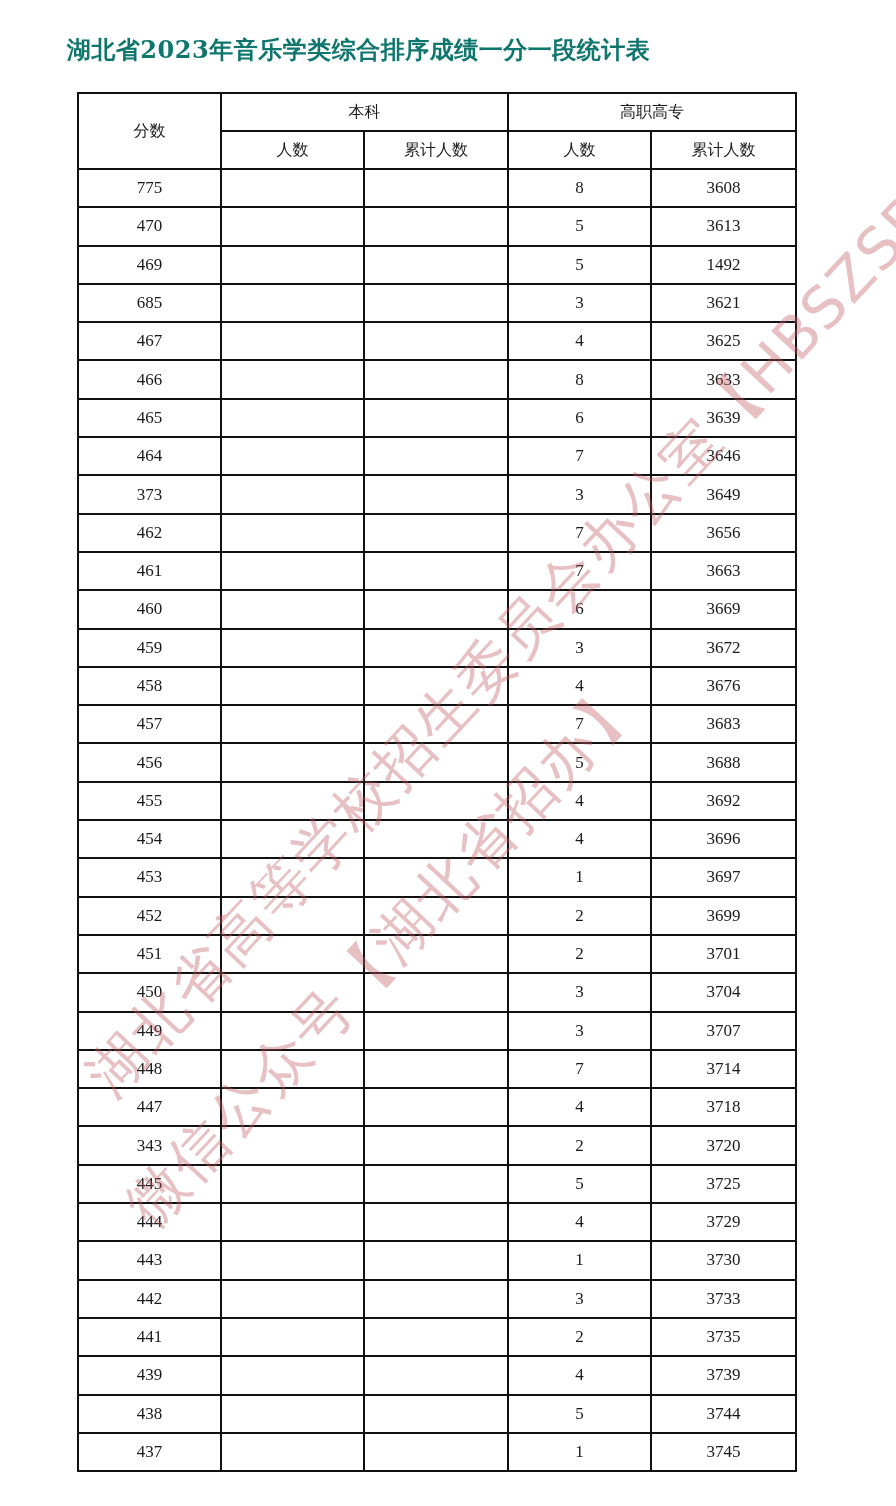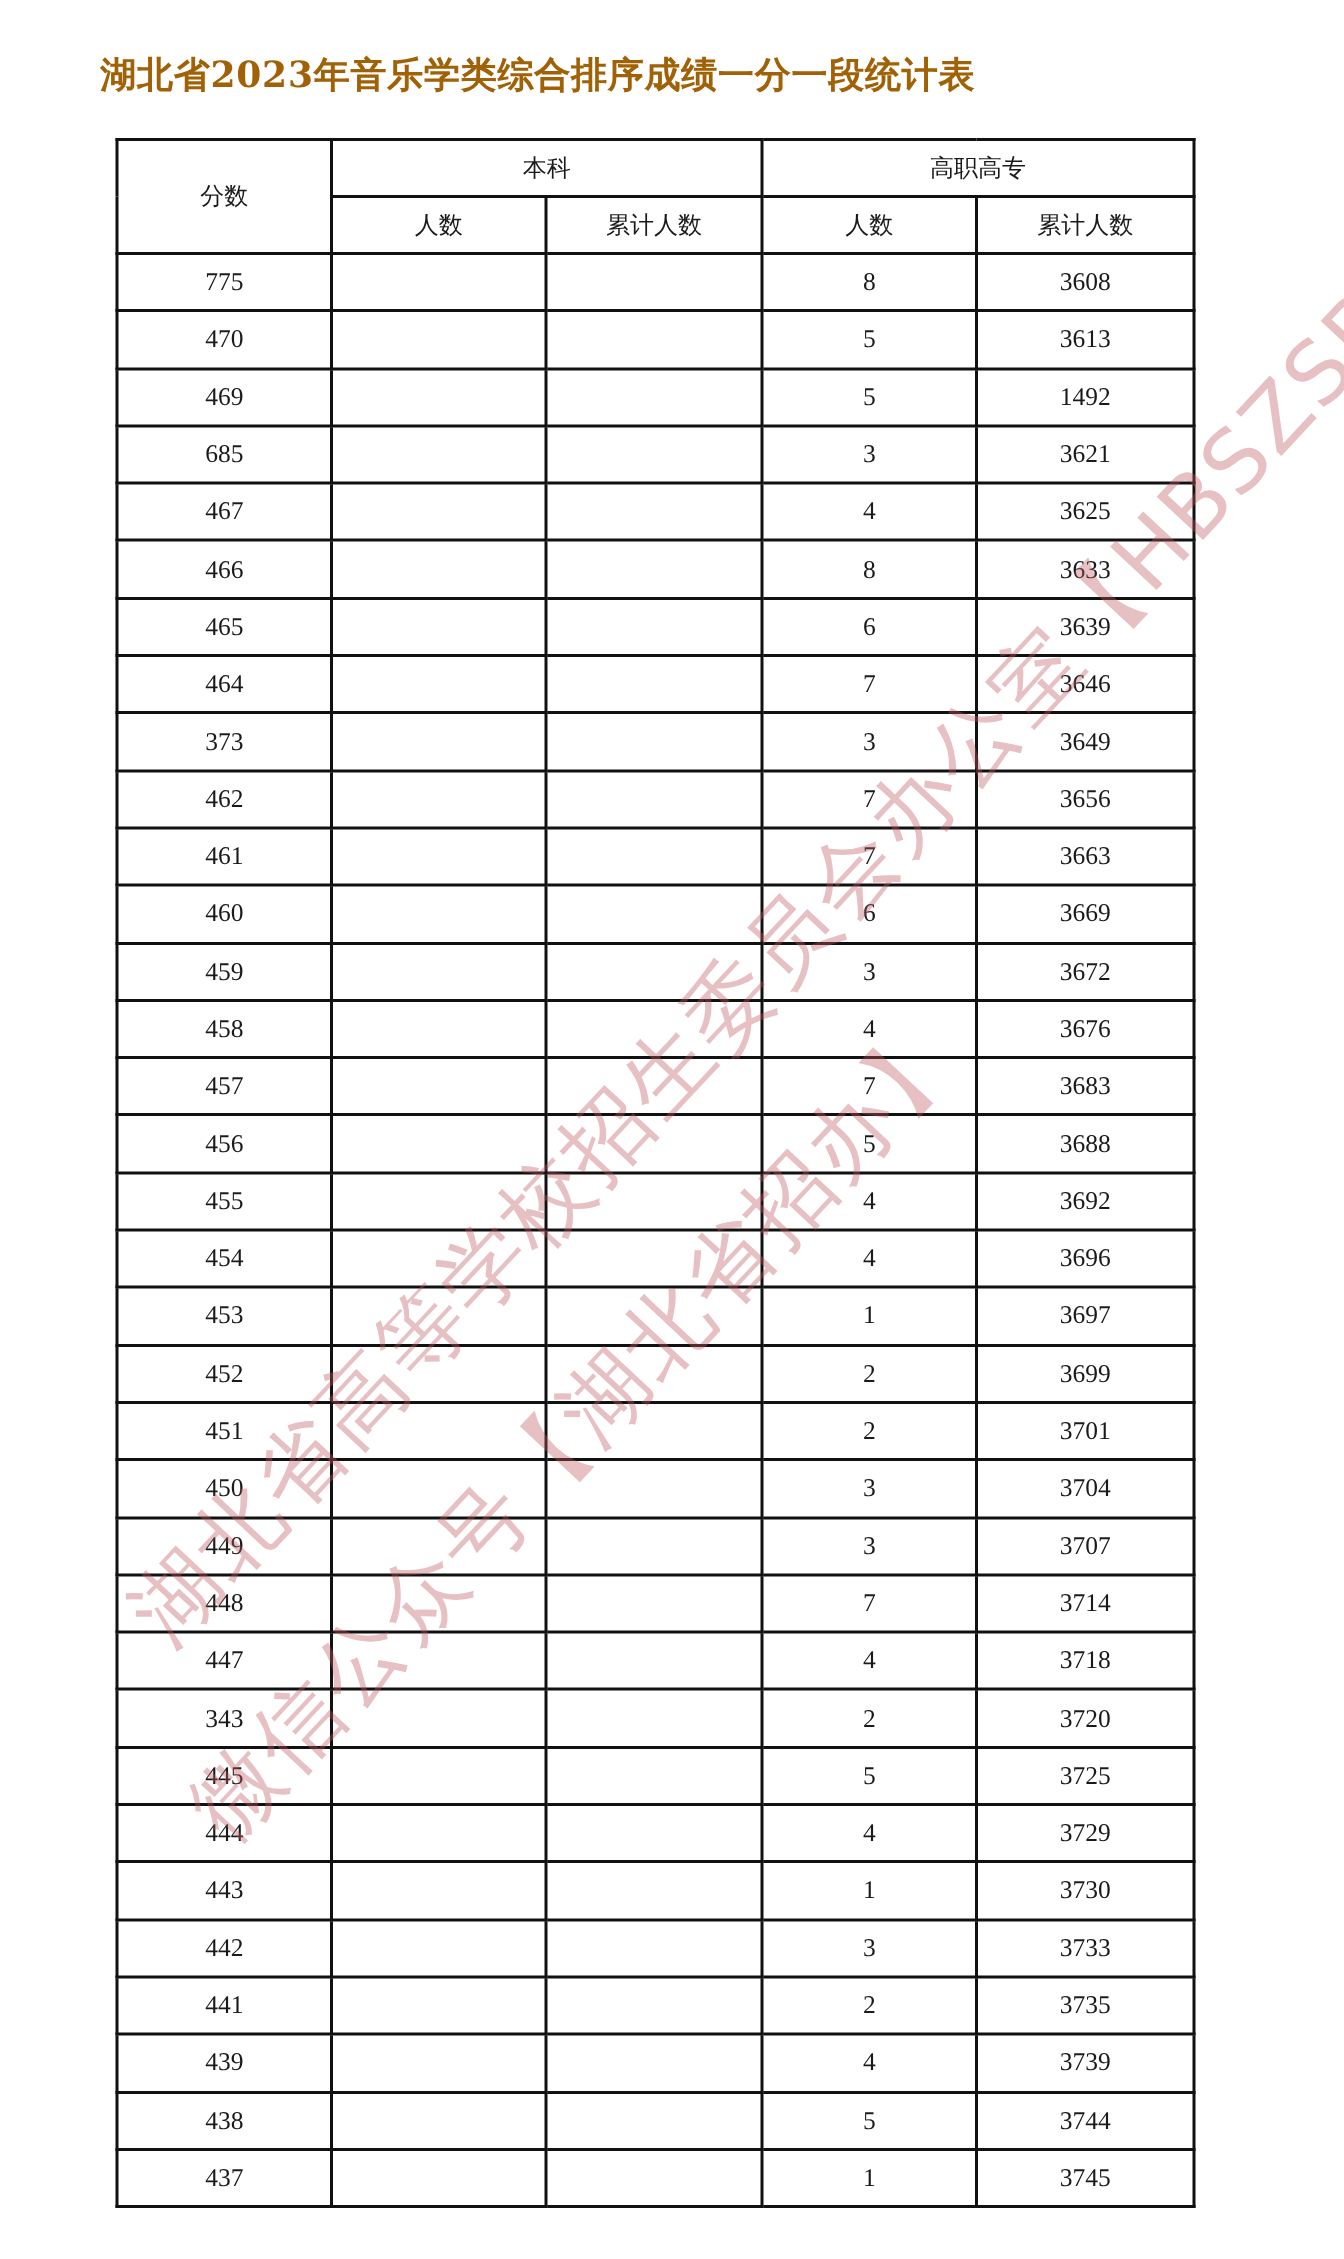--- a/index.html
+++ b/index.html
@@ -1,19 +1,19 @@
 <!DOCTYPE html>
 <html><head>
   <meta charset="utf-8">
   <style>
     html, body { margin: 0; padding: 0; background: #ffffff; }
     body { width: 896px; height: 1506px; position: relative; overflow: hidden;
            font-family: "DejaVu Serif", "Liberation Serif", serif; color: #111; }
     .title { position: absolute; top: 34px; left: 0; width: 717px; text-align: center;
-             font-size: 24px; font-weight: bold; letter-spacing: 0.5px; color: #a16207;
+             font-size: 24px; font-weight: bold; letter-spacing: 0.5px; color: #0f766e;
              font-family: "DejaVu Serif", serif; }
     table.grid { position: absolute; left: 77px; top: 92px; width: 718px;
                  border-collapse: collapse; table-layout: fixed; }
     table.grid td, table.grid th { border: 2px solid #111; text-align: center;
                  font-weight: normal; font-size: 17px; padding: 0; color: #1a1a1a;
                  font-family: "Liberation Serif", "DejaVu Serif", serif; }
     table.grid th { font-family: Liberation Serif, serif; font-size: 16px; }
     table.grid thead tr.h1 th { height: 36px; }
     table.grid thead tr.h2 th { height: 36px; }
     table.grid tbody td { height: 36.3px; }

